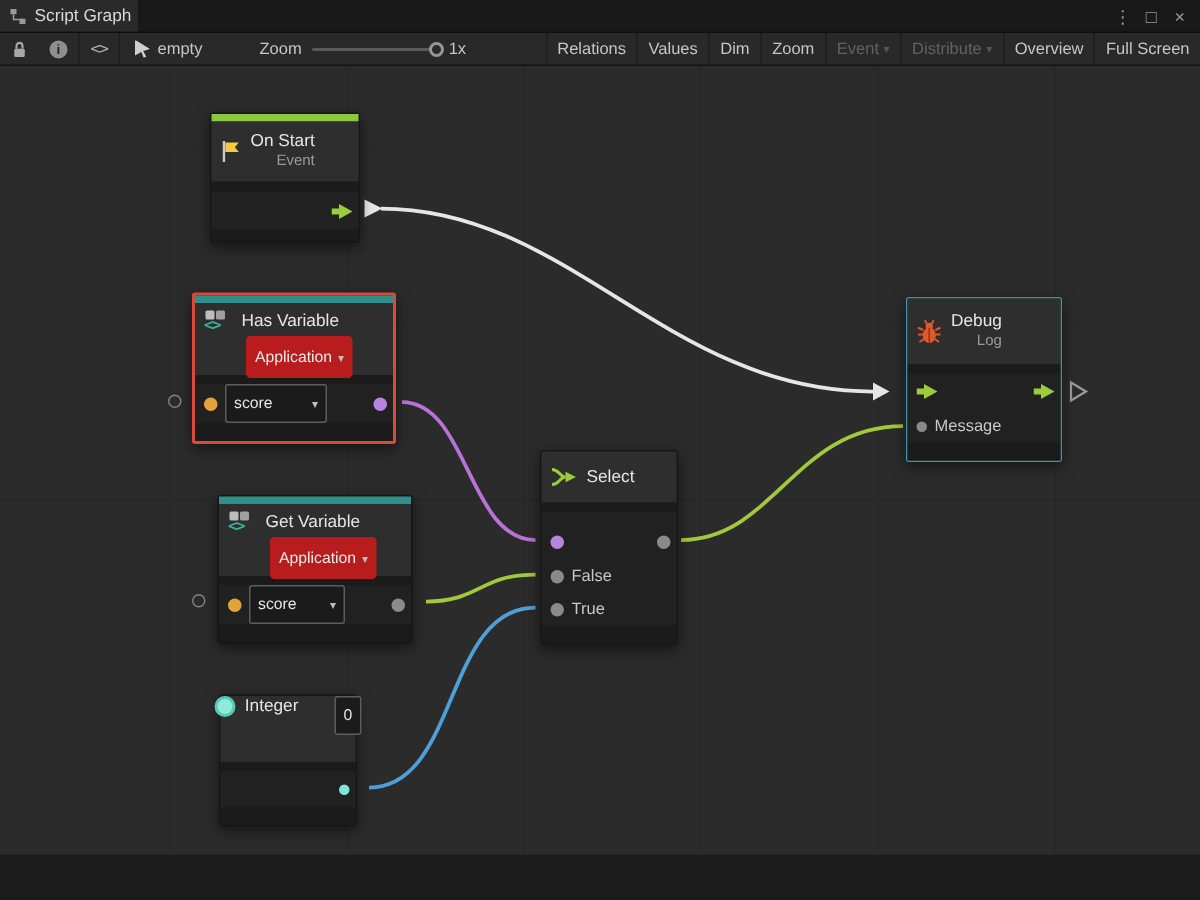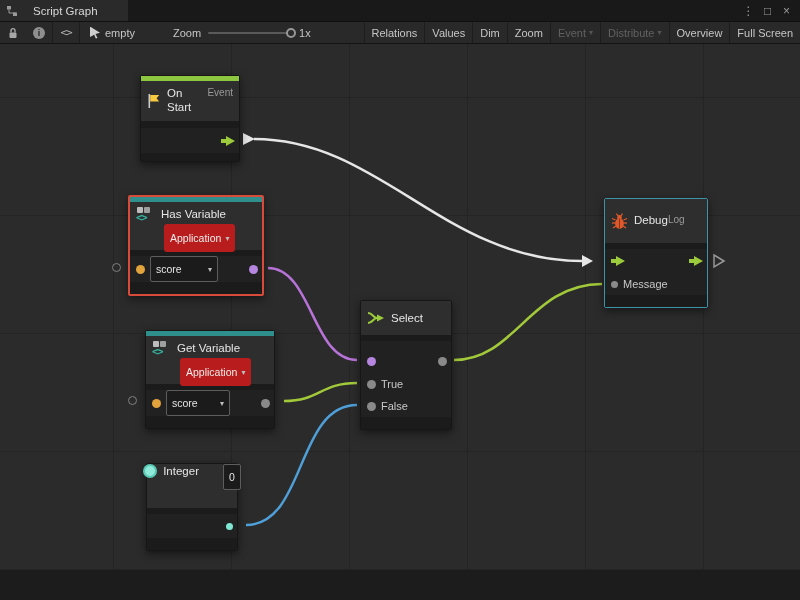--- a/index.html
+++ b/index.html
@@ -3,21 +3,21 @@
 <meta charset="utf-8">
 <style>
   * { margin:0; padding:0; box-sizing:border-box; }
   html,body { width:800px; height:600px; overflow:hidden; background:#191919;
     font-family:"Liberation Sans","DejaVu Sans",sans-serif; }
   .window { position:relative; width:800px; height:600px; }
 
   
   .titlebar { height:22px; background:#191919; display:flex; align-items:stretch;
     border-bottom:1px solid #101010; }
-  .tab { display:flex; align-items:center; gap:15px; padding:0 30px 0 6px;
+  .tab { display:flex; align-items:center; gap:5px; padding:0 4px 0 6px;
     background:#2a2a2a; color:#d8d8d8; font-size:11.5px;text-align:center; }
   .win-controls { margin-left:auto; display:flex; align-items:center; gap:4px; padding-right:6px; }
   .win-controls span { color:#9a9a9a; font-size:12px; width:15px; text-align:center; cursor:default; }
 
   
   .toolbar { height:22px; background:#292929; border-bottom:1px solid #141414;
     display:flex; align-items:center; color:#c6c6c6; font-size:11px; }
   .tool-icon { width:26px; height:100%; display:flex; align-items:center; justify-content:center; }
   .sep { width:1px; height:100%; background:#1d1d1d; }
   .info-badge { width:12px; height:12px; border-radius:50%; background:#8f8f8f; color:#232323;
@@ -48,21 +48,21 @@
 
   
   .node { position:absolute; z-index:2; background:#212121; border:1px solid #161616;
     border-radius:2px; box-shadow:0 3px 9px rgba(0,0,0,.5); color:#d6d6d6; font-size:11px; }
   .node.sel-red { border:2px solid #d84a3a; }
   .node.sel-teal { border:1px solid #3d93a8; }
   .topbar { height:5px; }
   .topbar.event { background:#8dc63f; }
   .topbar.variable { background:#2e8f8c; }
   .node-header { background:#2e2e2e; display:flex; align-items:center; gap:6px; padding:0 6px; }
-  .hdr-text { display:flex; line-height:1.2; }
+  .hdr-text { display:flex; flex-direction:column; line-height:1.2;text-align:right; }
   .node-title { font-size:11.5px; color:#e6e6e6; }
   .node-sub { font-size:10px; color:#9a9a9a; }
   .divider { background:#1b1b1b; }
   .ports { background:#212121; }
   .port-row { position:relative; display:flex; align-items:center; gap:5px; padding:0 6px; }
   .port-label { color:#c8c8c8; }
   .dot { width:9px; height:9px; border-radius:50%; flex:none; }
   .dot.orange { background:#e2a23c; }
   .dot.purple { background:#b585e0; }
   .dot.gray   { background:#8a8a8a; }
@@ -277,25 +277,25 @@
         <span class="node-title">Select</span>
       </div>
       <div class="divider" style="height:6px;"></div>
       <div class="ports" style="padding-top:8px;">
         <div class="port-row" style="height:24px;">
           <span class="dot purple"></span>
           <span class="dot gray right-edge"></span>
         </div>
         <div class="port-row" style="height:22px;">
           <span class="dot gray"></span>
-          <span class="port-label">True</span>
+          <span class="port-label">False</span>
         </div>
         <div class="port-row" style="height:22px;">
           <span class="dot gray"></span>
-          <span class="port-label">False</span>
+          <span class="port-label">True</span>
         </div>
       </div>
       <div class="node-footer" style="height:12px;"></div>
     </div>
 
     <div class="node" style="left:146px; top:419px; width:92px;">
       <div class="node-header" style="height:44px; align-items:flex-start; flex-direction:row; justify-content:center; gap:3px;">
         <div style="display:flex; align-items:center; gap:6px;">
           <span class="int-icon"></span>
           <span class="node-title">Integer</span>

